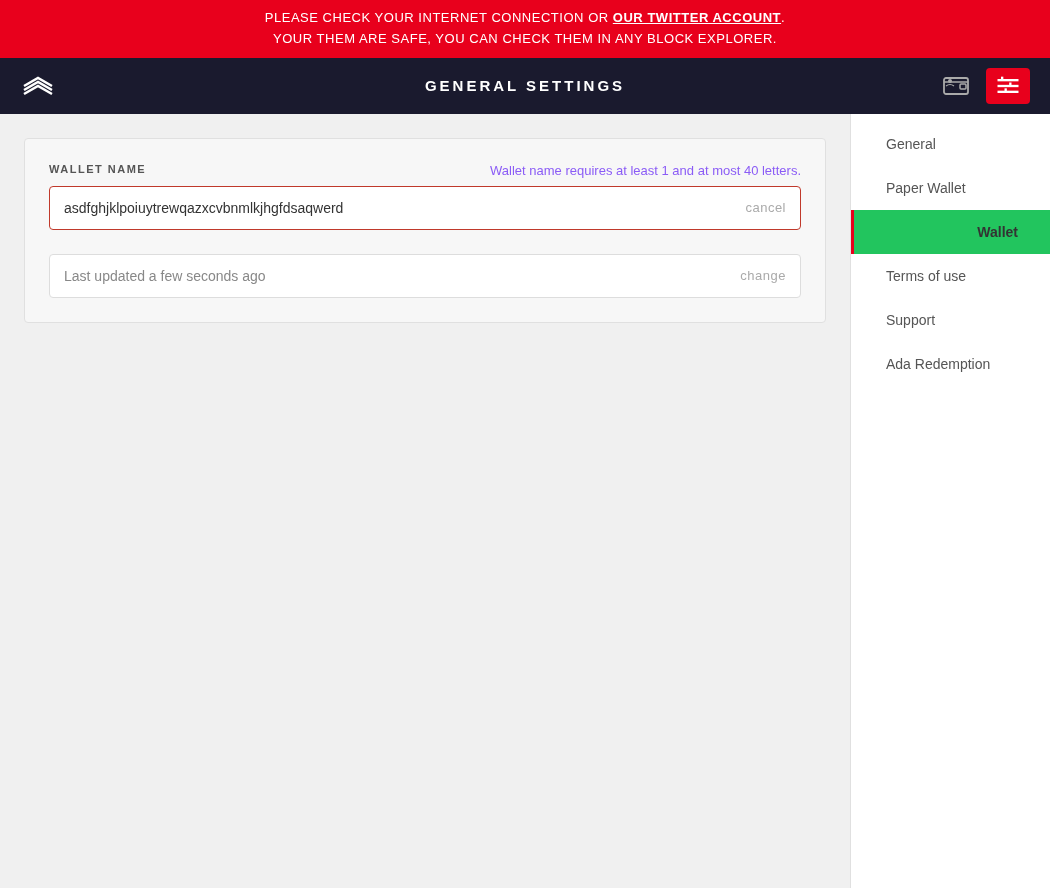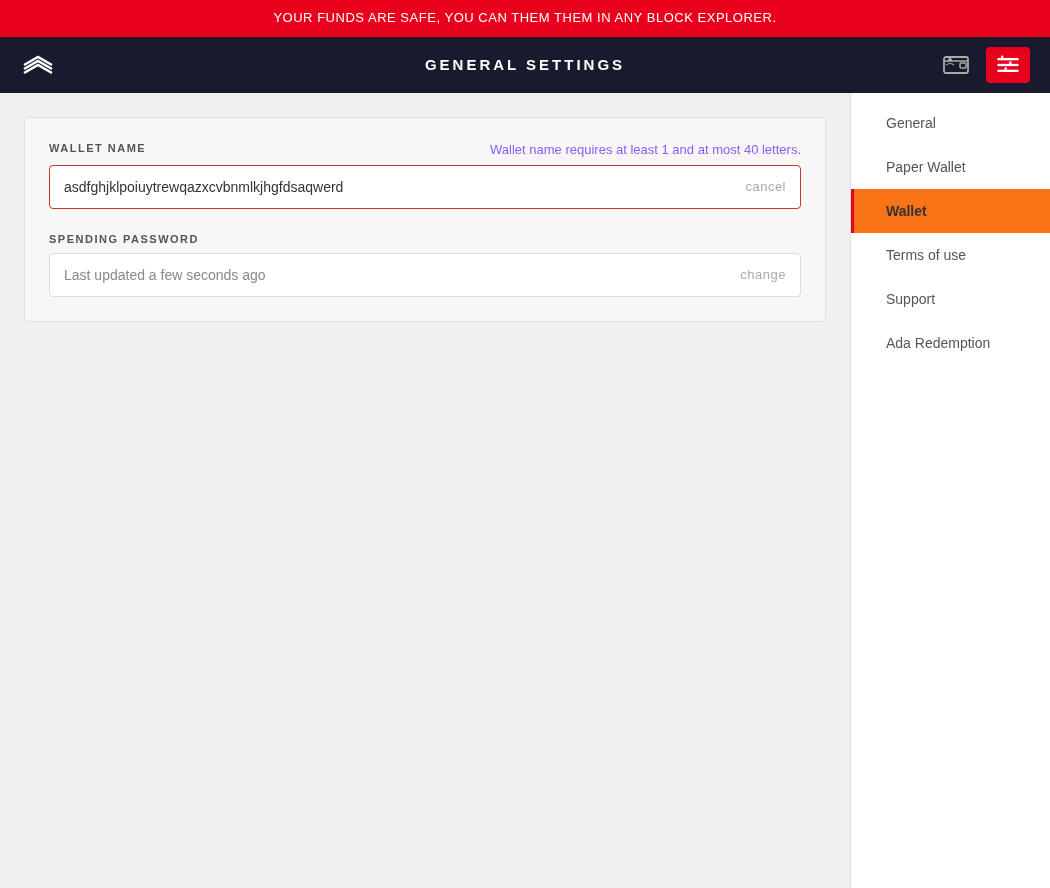--- a/index.html
+++ b/index.html
@@ -177,28 +177,32 @@
       font-size: 14px;
       color: #555;
       cursor: pointer;
       border-left: 3px solid transparent;
       transition: background 0.15s;
     }
     .sidebar-item.active {
       color: #333;
       font-weight: 600;
       border-left: 3px solid #e8001c;
-      background: #f97316;
+      background: #22c55e;
+      text-align: right;
     }
   </style>
 </head>
 <body>
 
 <div class="warning-banner">
-  <div>YOUR FUNDS ARE SAFE, YOU CAN THEM THEM IN ANY BLOCK EXPLORER.</div>
+  <div>
+    <span>PLEASE CHECK YOUR INTERNET CONNECTION OR </span><a href="#">OUR TWITTER ACCOUNT</a><span>.</span>
+  </div>
+  <div>YOUR THEM ARE SAFE, YOU CAN CHECK THEM IN ANY BLOCK EXPLORER.</div>
 </div>
 
 <div class="top-nav">
   <div class="top-nav-left">
     <div class="nav-logo">
       <svg viewBox="0 0 36 36" fill="none">
         <polyline points="4,18 18,10 32,18" stroke="white" stroke-width="2.5" fill="none"></polyline>
         <polyline points="4,22 18,14 32,22" stroke="white" stroke-width="2.5" fill="none"></polyline>
         <polyline points="4,26 18,18 32,26" stroke="white" stroke-width="2.5" fill="none"></polyline>
       </svg>
@@ -243,23 +247,20 @@
           <span class="form-label">WALLET NAME</span>
           <span class="form-error">Wallet name requires at least 1 and at most 40 letters.</span>
         </div>
         <div class="form-input-wrapper error-border">
           <input class="form-input" type="text" value="asdfghjklpoiuytrewqazxcvbnmlkjhgfdsaqwerd" style="">
           <button class="form-action-link">cancel</button>
         </div>
       </div>
 
       <div class="form-group">
-        <div class="form-label-row">
-          <span class="form-label">SPENDING PASSWORD</span>
-        </div>
         <div class="form-input-wrapper">
           <span class="form-input" style="color:#888; font-size:14px; display:flex; align-items:center;">Last updated a few seconds ago</span>
           <button class="form-action-link">change</button>
         </div>
       </div>
 
     </div>
   </div>
 
   <div class="sidebar">

